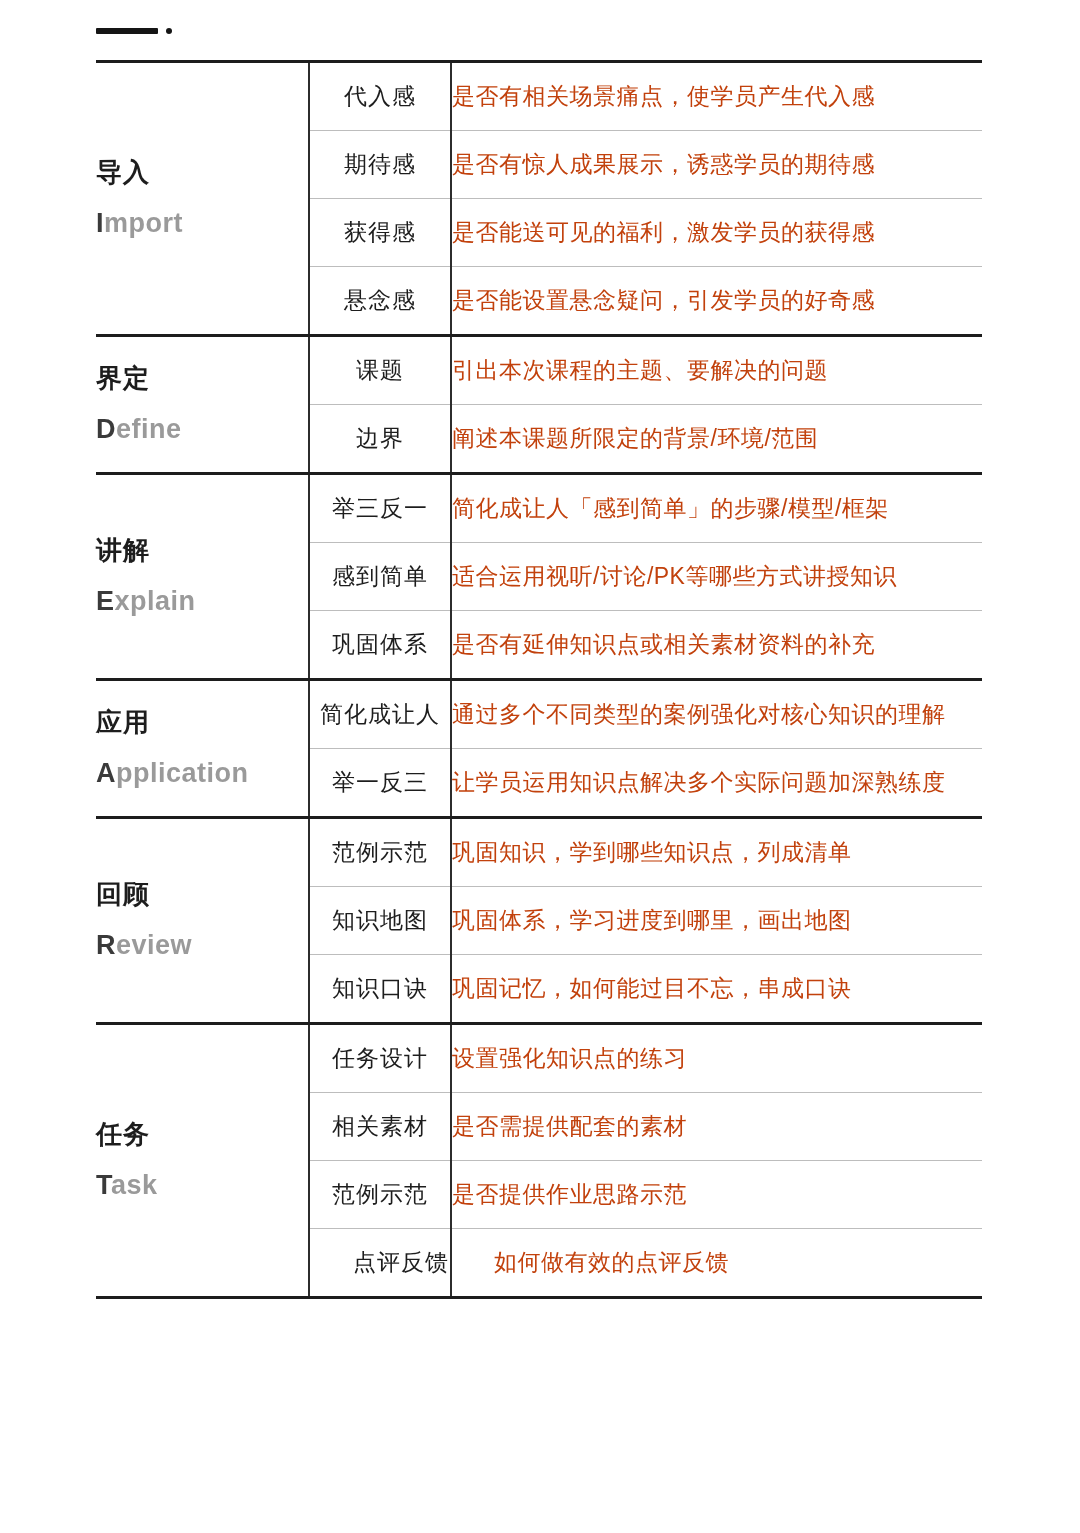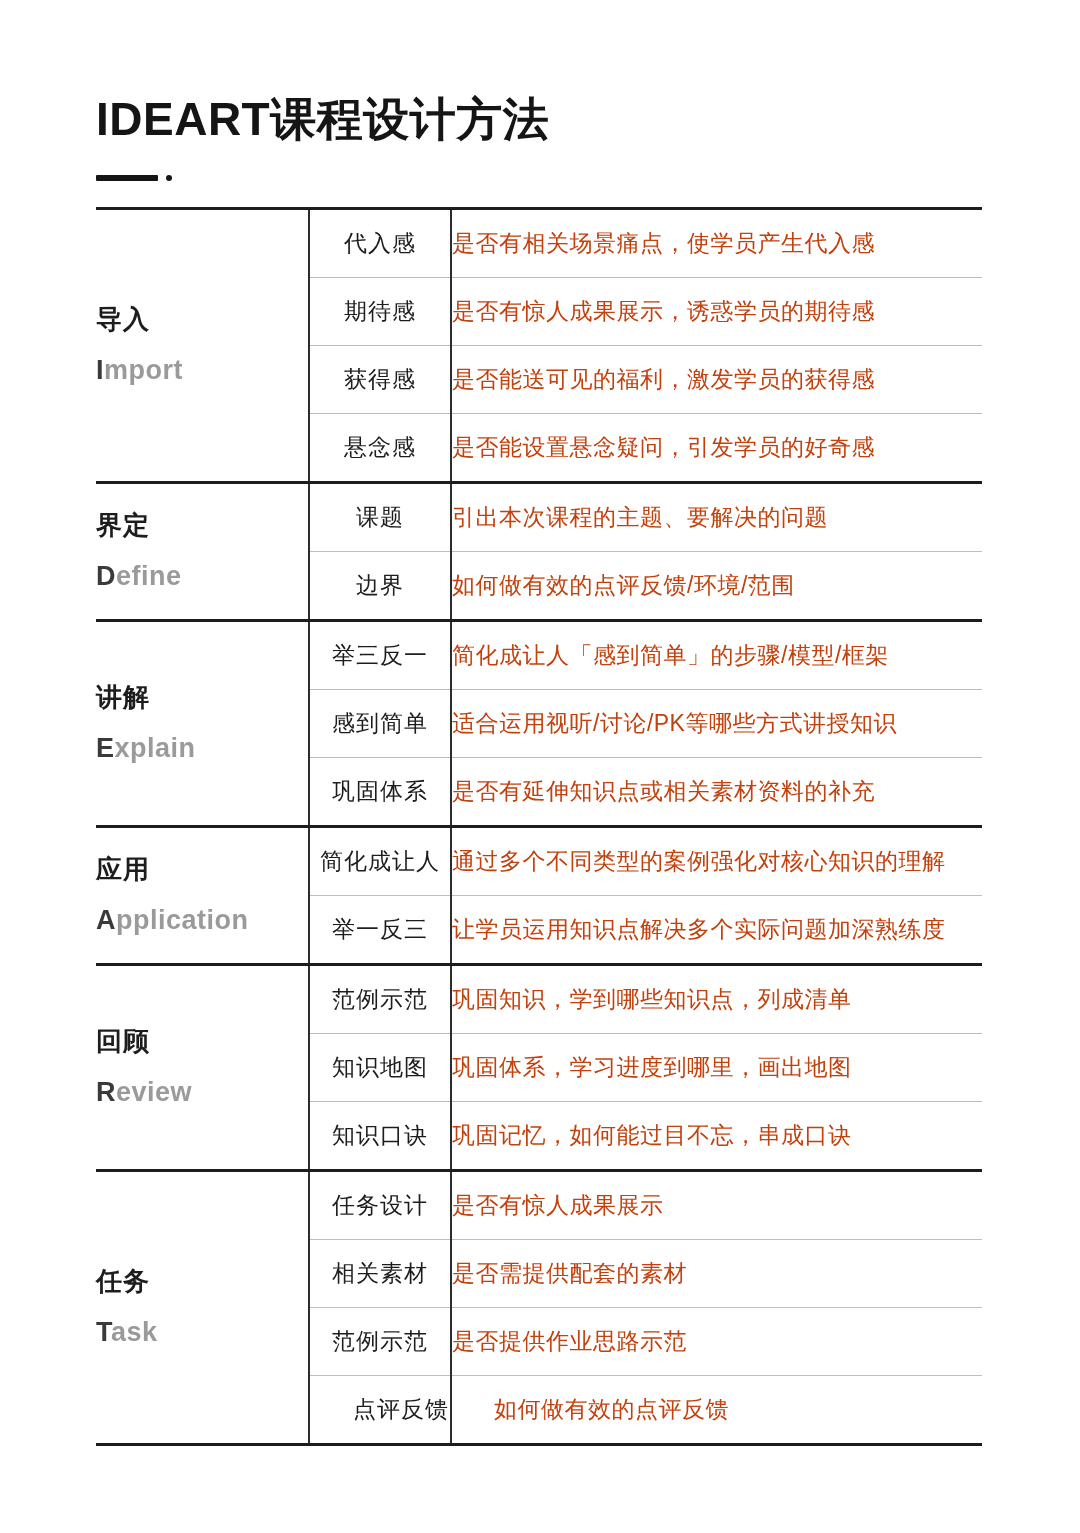--- a/index.html
+++ b/index.html
@@ -117,21 +117,20 @@
   tr.last-row .desc-cell {
     border-bottom: 3px solid #1d1d1d;
     padding-left: 42px;
   }
 </style>
 </head>
 <body>
 
 <div class="page">
 
-  <h1 class="title">IDEART课程设计方法</h1>
 
   <div class="rule-group">
     <span class="rule-bar"></span>
     <span class="rule-dot"></span>
   </div>
 
   <table class="ideart">
     <tbody>
         <tr class="first-in-group">
           <td class="grp-cell" rowspan="4">
@@ -156,21 +155,21 @@
         <tr class="first-in-group">
           <td class="grp-cell" rowspan="2">
             <div class="grp-cn">界定</div>
             <div class="grp-en"><span class="cap">D</span><span>efine</span></div>
           </td>
           <td class="item-cell">课题</td>
           <td class="desc-cell">引出本次课程的主题、要解决的问题</td>
         </tr>
         <tr class="last-in-group">
           <td class="item-cell">边界</td>
-          <td class="desc-cell">如何做有效的点评反馈/环境/范围</td>
+          <td class="desc-cell">阐述本课题所限定的背景/环境/范围</td>
         </tr>
         <tr class="first-in-group">
           <td class="grp-cell" rowspan="3">
             <div class="grp-cn">讲解</div>
             <div class="grp-en"><span class="cap">E</span><span>xplain</span></div>
           </td>
           <td class="item-cell">举三反一</td>
           <td class="desc-cell">简化成让人「感到简单」的步骤/模型/框架</td>
         </tr>
         <tr>
@@ -208,21 +207,21 @@
         <tr class="last-in-group">
           <td class="item-cell">知识口诀</td>
           <td class="desc-cell">巩固记忆，如何能过目不忘，串成口诀</td>
         </tr>
         <tr class="first-in-group">
           <td class="grp-cell" rowspan="4">
             <div class="grp-cn">任务</div>
             <div class="grp-en"><span class="cap">T</span><span>ask</span></div>
           </td>
           <td class="item-cell">任务设计</td>
-          <td class="desc-cell">是否有惊人成果展示</td>
+          <td class="desc-cell">设置强化知识点的练习</td>
         </tr>
         <tr>
           <td class="item-cell">相关素材</td>
           <td class="desc-cell">是否需提供配套的素材</td>
         </tr>
         <tr>
           <td class="item-cell">范例示范</td>
           <td class="desc-cell">是否提供作业思路示范</td>
         </tr>
         <tr class="last-in-group last-row">

